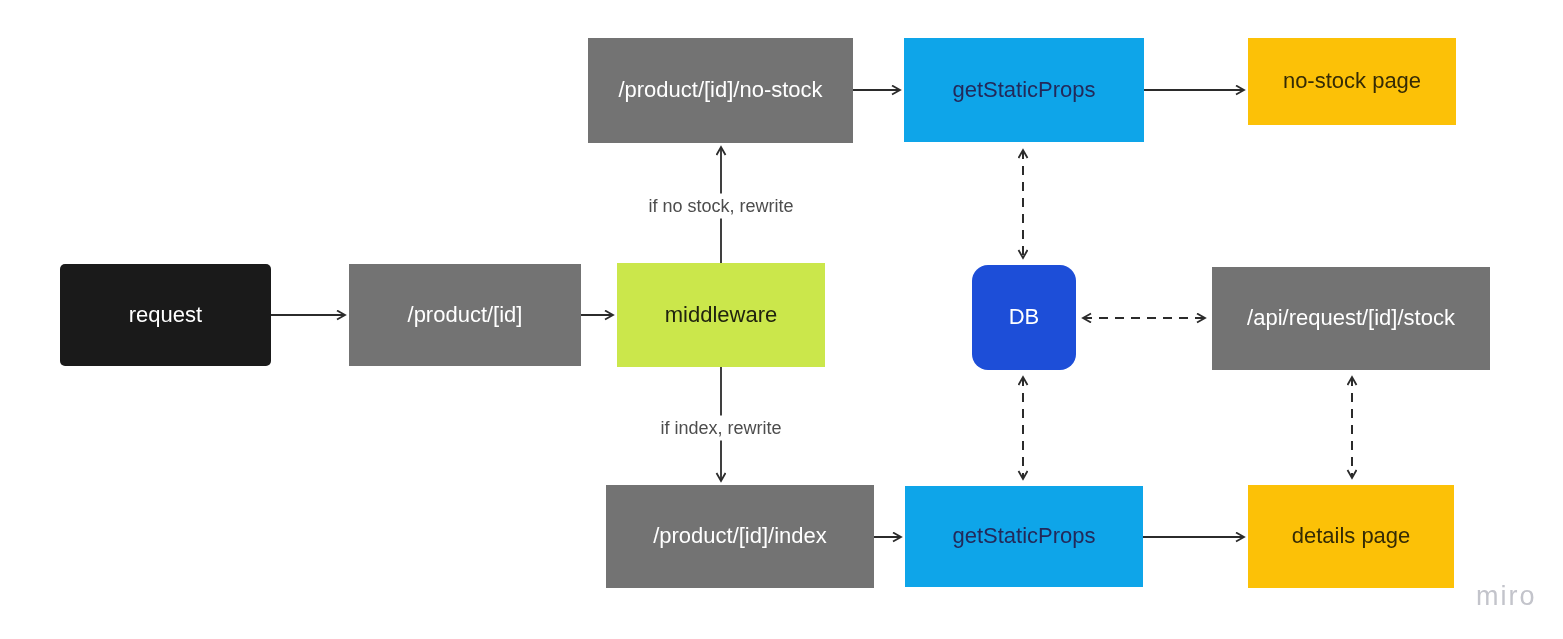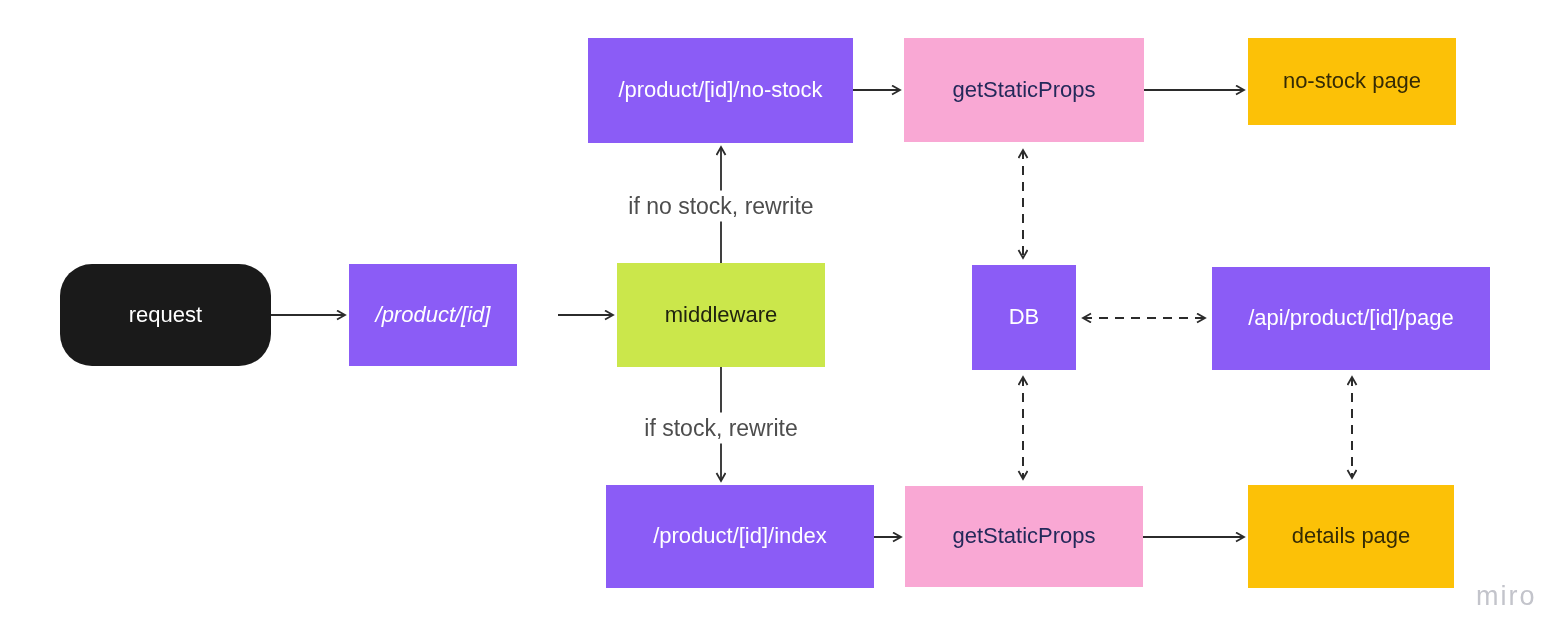--- a/index.html
+++ b/index.html
@@ -10,46 +10,46 @@
     font-family:"Liberation Sans","DejaVu Sans",sans-serif;
     overflow:hidden;
   }
   #edges{position:absolute;left:0;top:0;width:1563px;height:639px;}
   .node{
     position:absolute;
     display:flex;align-items:center;justify-content:center;
     font-size:22px;line-height:1.2;text-align:center;
     box-sizing:border-box;
   }
-  .gray  {background:#8b5cf6;color:#ffffff;}
-  .lgray {background:#f9a8d4;color:#23295a;}
+  .gray  {background:#737373;color:#ffffff;}
+  .lgray {background:#0ea5e9;color:#23295a;}
   .yellow{background:#fcc107;color:#352b05;}
-  .orange{background:#8b5cf6;color:#ffffff;}
+  .orange{background:#1d4ed8;color:#ffffff;border-radius:16px;}
   .lime  {background:#cbe74b;color:#20230f;}
-  .black {background:#1a1a1a;color:#ffffff;border-radius:32px;}
+  .black {background:#1a1a1a;color:#ffffff;border-radius:5px;}
 
   
   #n-request        {left:60px;  top:264px; width:211px; height:102px;}
-  #n-product-route  {left:349px; top:264px; width:168px; height:102px;font-style:italic;}
+  #n-product-route  {left:349px; top:264px; width:232px; height:102px;}
   #n-middleware     {left:617px; top:263px; width:208px; height:104px;}
   #n-no-stock-route {left:588px; top:38px;  width:265px; height:105px;}
   #n-gsp-top        {left:904px; top:38px;  width:240px; height:104px;}
   #n-no-stock-page  {left:1248px;top:38px;  width:208px; height:87px;}
   #n-db             {left:972px; top:265px; width:104px; height:105px;}
   #n-api-stock      {left:1212px;top:267px; width:278px; height:103px;}
   #n-index-route    {left:606px; top:485px; width:268px; height:103px;}
   #n-gsp-bottom     {left:905px; top:486px; width:238px; height:101px;}
   #n-details-page   {left:1248px;top:485px; width:206px; height:103px;}
 
   .edge-label{
     position:absolute;
     transform:translate(-50%,-50%);
     background:#ffffff;
     padding:2px 10px;
-    font-size:23px;
+    font-size:18px;
     color:#4d4d4d;
     white-space:nowrap;
   }
   #lbl-no-stock{left:721px;top:206px;}
   #lbl-stock   {left:721px;top:428px;}
 
   .watermark{
     position:absolute;
     left:1476px;top:581px;
     font-size:27px;
@@ -84,23 +84,23 @@
     <path d="M1352 377 L1352 478" stroke="#2b2b2b" stroke-width="2" fill="none" stroke-dasharray="9 7" marker-start="url(#arw)" marker-end="url(#arw)"></path>
   </svg>
 
   <div class="node black" id="n-request">request</div>
   <div class="node gray" id="n-product-route">/product/[id]</div>
   <div class="node lime" id="n-middleware">middleware</div>
   <div class="node gray" id="n-no-stock-route">/product/[id]/no-stock</div>
   <div class="node lgray" id="n-gsp-top">getStaticProps</div>
   <div class="node yellow" id="n-no-stock-page">no-stock page</div>
   <div class="node orange" id="n-db">DB</div>
-  <div class="node gray" id="n-api-stock">/api/product/[id]/page</div>
+  <div class="node gray" id="n-api-stock">/api/request/[id]/stock</div>
   <div class="node gray" id="n-index-route">/product/[id]/index</div>
   <div class="node lgray" id="n-gsp-bottom">getStaticProps</div>
   <div class="node yellow" id="n-details-page">details page</div>
 
   <div class="edge-label" id="lbl-no-stock">if no stock, rewrite</div>
-  <div class="edge-label" id="lbl-stock">if stock, rewrite</div>
+  <div class="edge-label" id="lbl-stock">if index, rewrite</div>
 
   <div class="watermark">miro</div>
 
 </div>
 
 </body></html>

